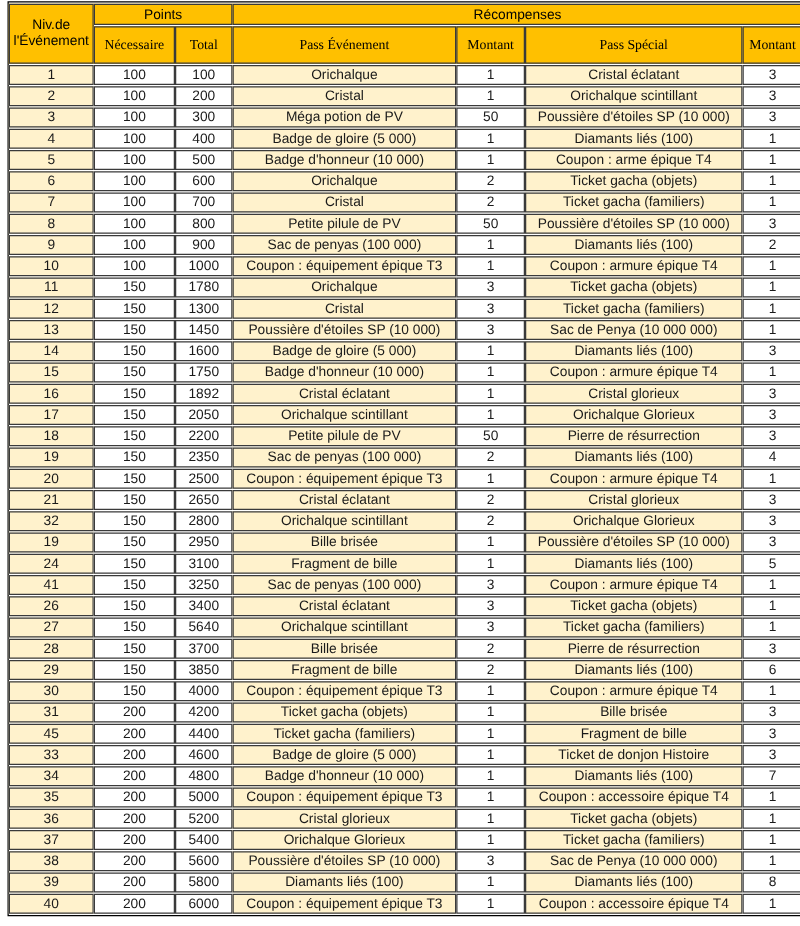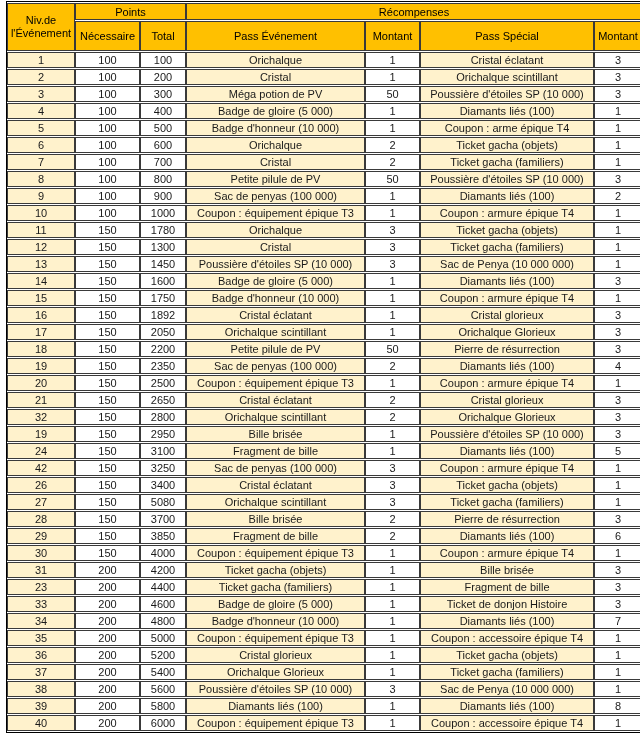--- a/index.html
+++ b/index.html
@@ -32,21 +32,21 @@
     padding:0 1px;
     overflow:hidden;
     white-space:nowrap;
   }
   th{
     background:var(--header-bg);
     color:var(--header-text);
     font-weight:normal;
   }
   thead tr.h1 th{height:15px;}
-  thead tr.h2 th{height:28px;}
+  thead tr.h2 th{height:28px;font-family:Liberation Serif, serif;}
   th.niv{
     white-space:pre-line;
     line-height:13px;
   }
   tbody td{height:14px;line-height:14px;}
   td.cream{background:var(--row-cream-bg);}
   td.num{background:var(--row-white-bg);}
 </style>
 </head>
 <body>
@@ -288,41 +288,41 @@
       <tr>
         <td class="cream">24</td>
         <td class="num">150</td>
         <td class="num">3100</td>
         <td class="cream">Fragment de bille</td>
         <td class="num">1</td>
         <td class="cream">Diamants liés (100)</td>
         <td class="num">5</td>
       </tr>
       <tr>
-        <td class="cream">42</td>
+        <td class="cream">41</td>
         <td class="num">150</td>
         <td class="num">3250</td>
         <td class="cream">Sac de penyas (100 000)</td>
         <td class="num">3</td>
         <td class="cream">Coupon : armure épique T4</td>
         <td class="num">1</td>
       </tr>
       <tr>
         <td class="cream">26</td>
         <td class="num">150</td>
         <td class="num">3400</td>
         <td class="cream">Cristal éclatant</td>
         <td class="num">3</td>
         <td class="cream">Ticket gacha (objets)</td>
         <td class="num">1</td>
       </tr>
       <tr>
         <td class="cream">27</td>
         <td class="num">150</td>
-        <td class="num">5080</td>
+        <td class="num">5640</td>
         <td class="cream">Orichalque scintillant</td>
         <td class="num">3</td>
         <td class="cream">Ticket gacha (familiers)</td>
         <td class="num">1</td>
       </tr>
       <tr>
         <td class="cream">28</td>
         <td class="num">150</td>
         <td class="num">3700</td>
         <td class="cream">Bille brisée</td>
@@ -351,21 +351,21 @@
       <tr>
         <td class="cream">31</td>
         <td class="num">200</td>
         <td class="num">4200</td>
         <td class="cream">Ticket gacha (objets)</td>
         <td class="num">1</td>
         <td class="cream">Bille brisée</td>
         <td class="num">3</td>
       </tr>
       <tr>
-        <td class="cream">23</td>
+        <td class="cream">45</td>
         <td class="num">200</td>
         <td class="num">4400</td>
         <td class="cream">Ticket gacha (familiers)</td>
         <td class="num">1</td>
         <td class="cream">Fragment de bille</td>
         <td class="num">3</td>
       </tr>
       <tr>
         <td class="cream">33</td>
         <td class="num">200</td>

